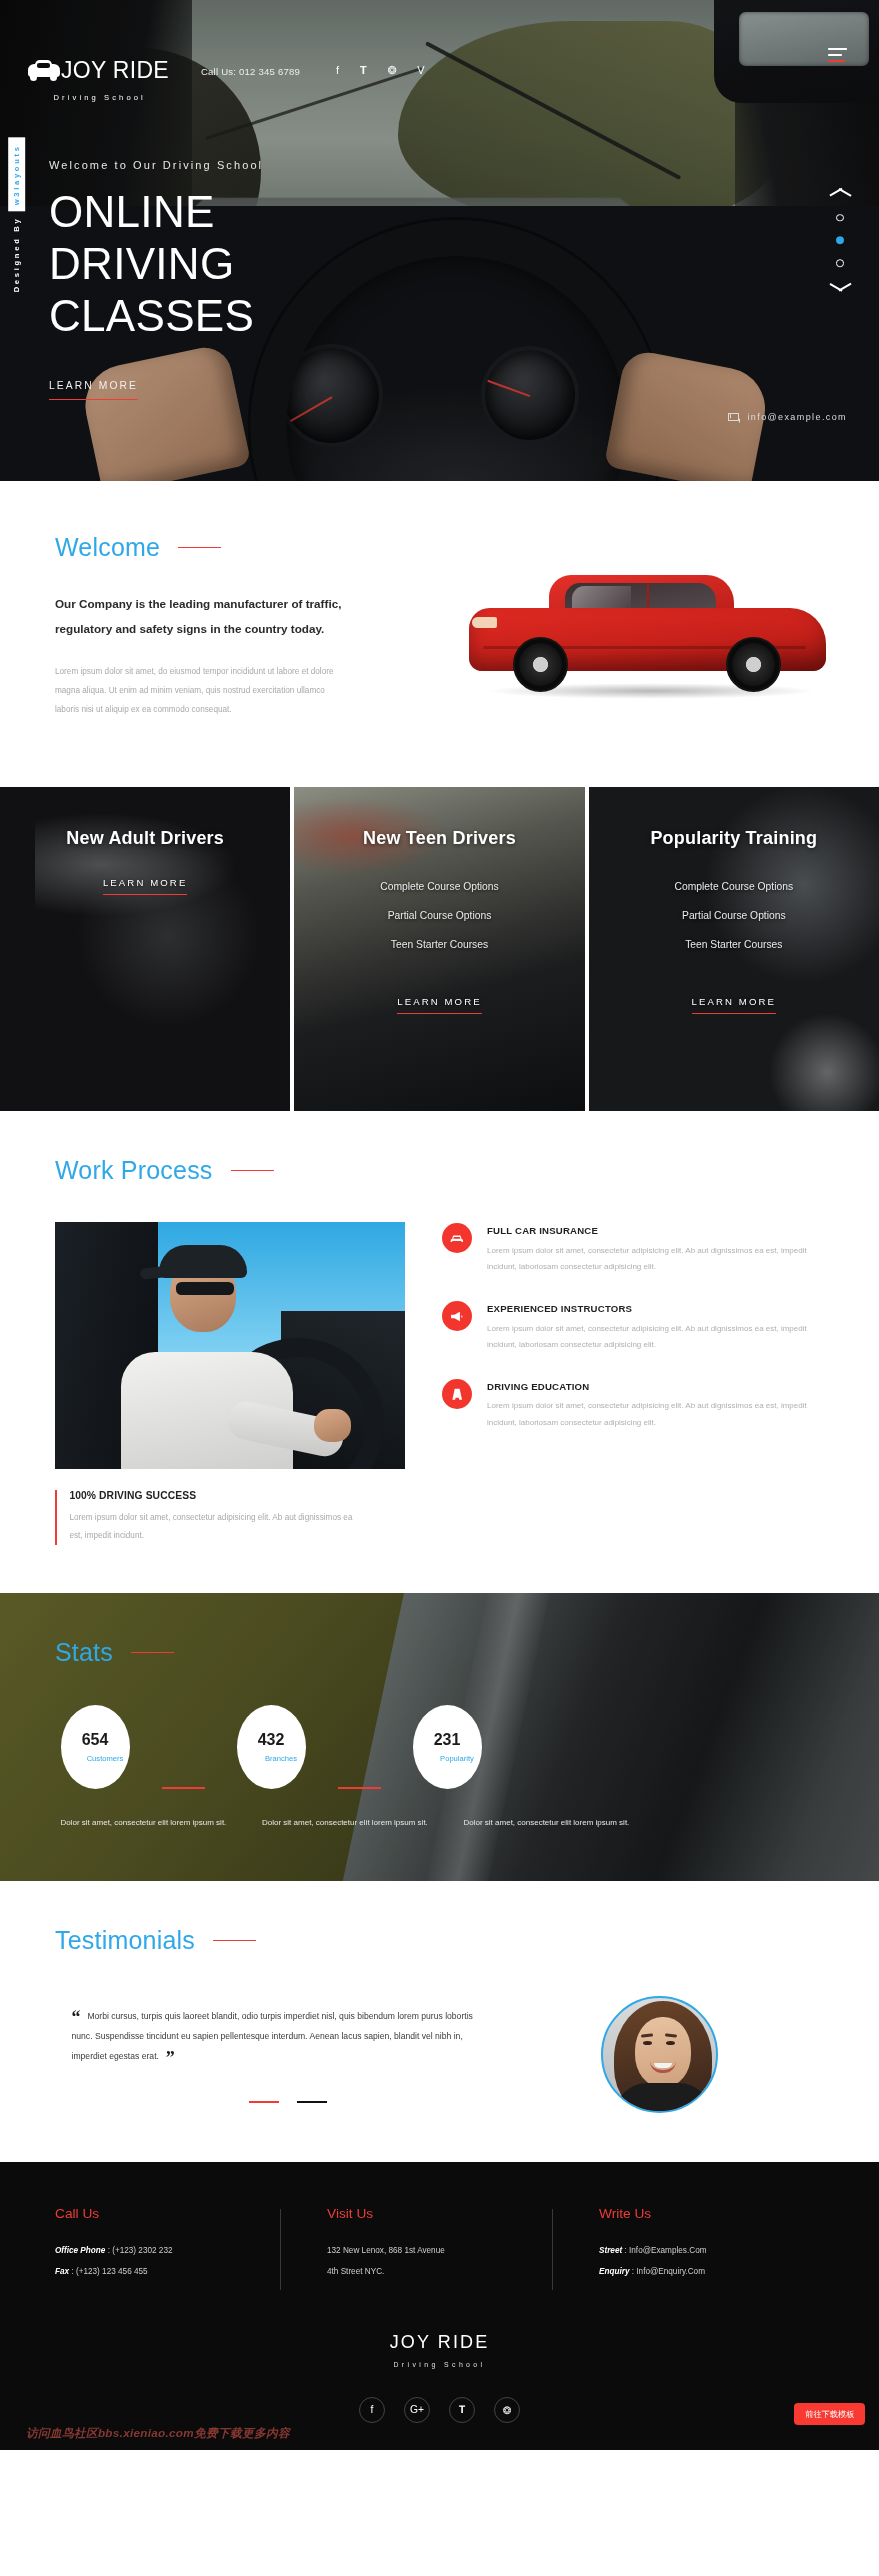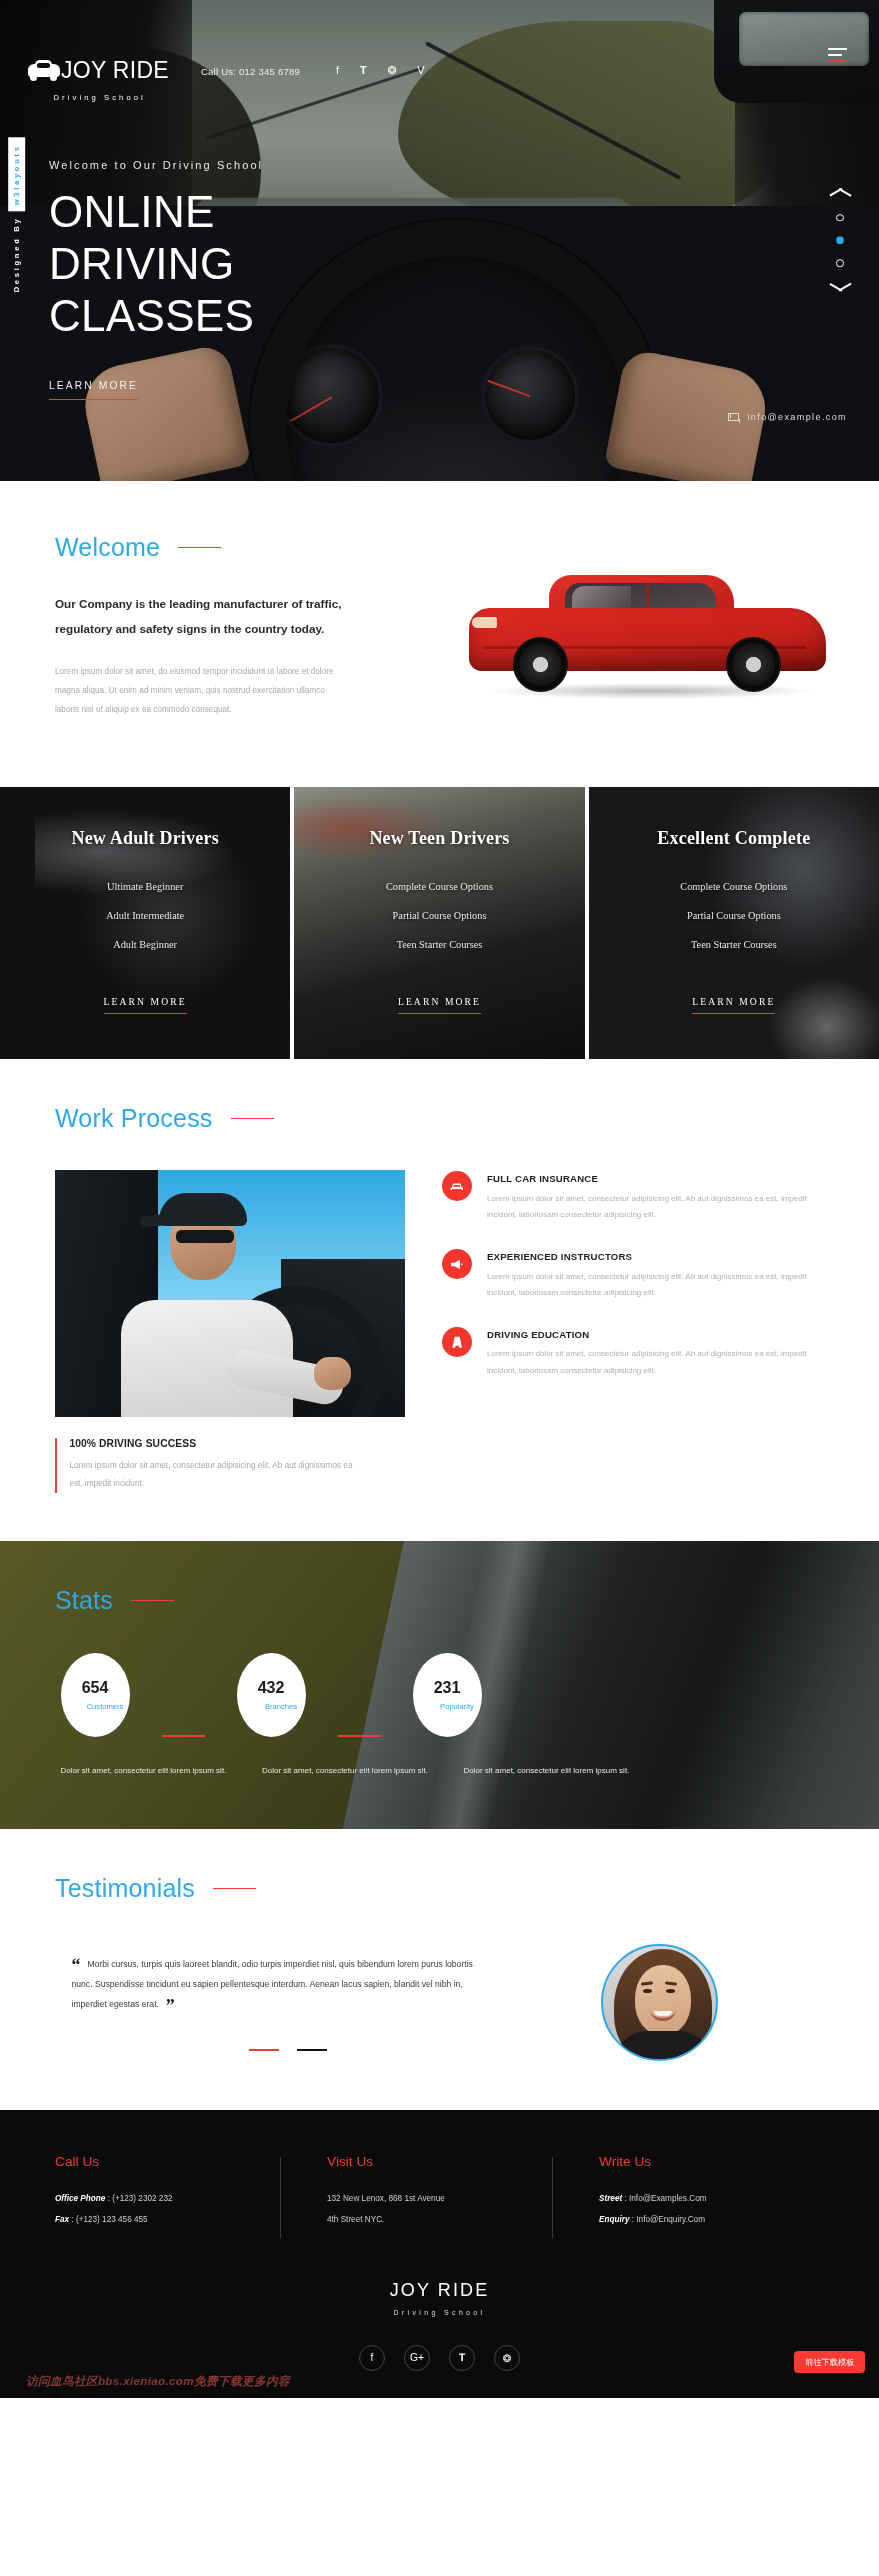--- a/index.html
+++ b/index.html
@@ -274,21 +274,21 @@
   .rcar-light {
     position:absolute; left:2.7px; top:52px; width:25px; height:11px;
     background:#f5e7c8; border-radius:5.5px 2.1px 2.1px 5.5px; opacity:.9;
   }
   .rcar-stripe {
     position:absolute; left:13.7px; top:81px; width:323px; height:3.4px;
     background:rgba(0,0,0,.22); border-radius:2.1px;
   }
 
   
-  .cards { display:flex; height:272px;font-family:Liberation Serif, serif; }
+  .cards { display:flex; height:324px; }
   .card {
     flex:1; position:relative; overflow:hidden;
     display:flex; flex-direction:column; align-items:center;
     padding-top:41px; color:#fff;
   }
   .card + .card { border-left:4.1px solid #fff; }
   .card-bg { position:absolute; inset:0; }
   .card1-bg {
     background:
       radial-gradient(circle 130px at 58% 46%, #2e2f31, #111113 70%),
@@ -650,44 +650,39 @@
         <span class="rcar-wheel w2"></span>
       </div>
     </div>
   </section>
 
   <section class="cards">
     <div class="card">
       <div class="card-bg card1-bg"></div>
       <div class="card-inner">
         <div class="card-title">New Adult Drivers</div>
-        <ul class="card-list">
-          <li>Ultimate Beginner</li>
-          <li>Adult Intermediate</li>
-          <li>Adult Beginner</li>
-        </ul>
         <span class="card-cta">LEARN MORE</span>
       </div>
     </div>
     <div class="card">
       <div class="card-bg card2-bg"></div>
       <div class="card-inner">
         <div class="card-title">New Teen Drivers</div>
         <ul class="card-list">
           <li>Complete Course Options</li>
           <li>Partial Course Options</li>
           <li>Teen Starter Courses</li>
         </ul>
         <span class="card-cta">LEARN MORE</span>
       </div>
     </div>
     <div class="card">
       <div class="card-bg card3-bg"></div>
       <div class="card-inner">
-        <div class="card-title">Excellent Complete</div>
+        <div class="card-title">Popularity Training</div>
         <ul class="card-list">
           <li>Complete Course Options</li>
           <li>Partial Course Options</li>
           <li>Teen Starter Courses</li>
         </ul>
         <span class="card-cta">LEARN MORE</span>
       </div>
     </div>
   </section>
 

